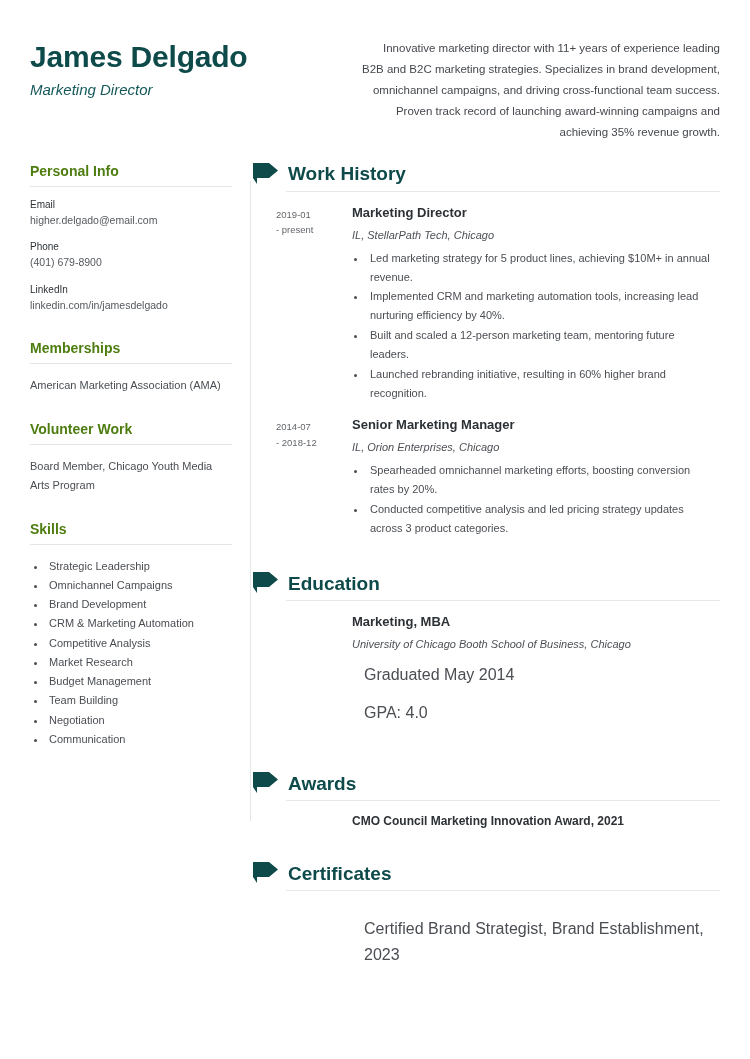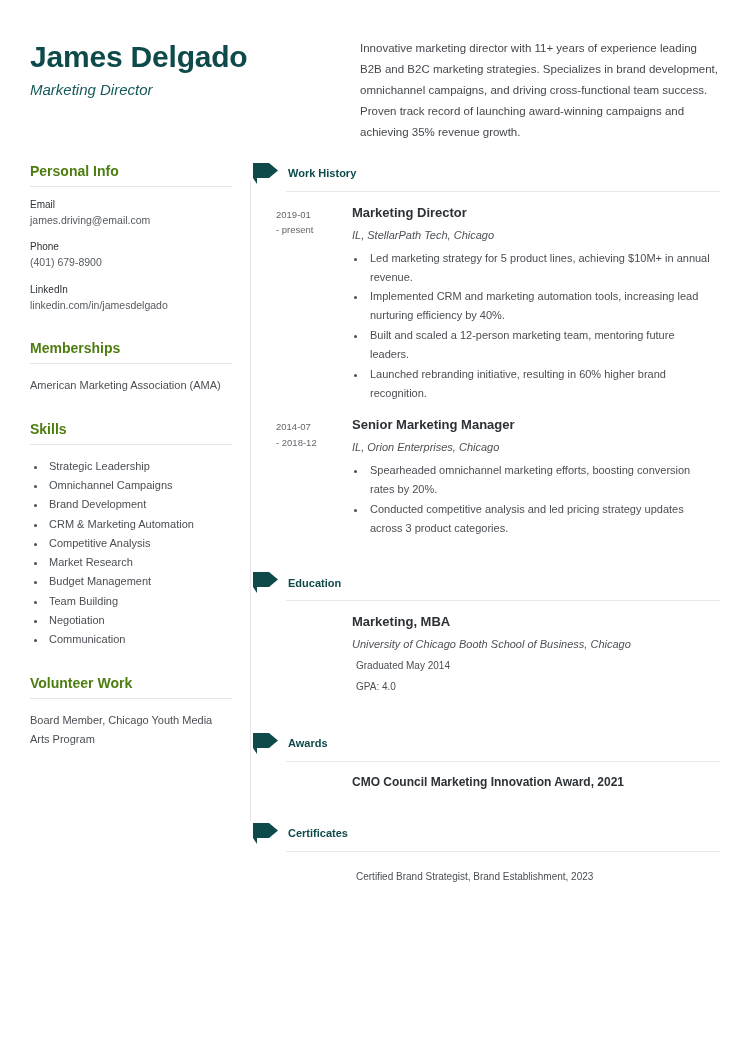--- a/index.html
+++ b/index.html
@@ -47,20 +47,21 @@
   .job-title {
     font-size: 15px;
     font-style: italic;
     color: #15585a;
     margin: 0;
   }
   .header-right {
     flex: 1;
     padding-top: 6px;
     padding-left: 10px;
+    text-align: right;
   }
   .summary {
     font-size: 11.5px;
     line-height: 1.82;
     color: #44484d;
     margin: 0;
   }
 
   
   .body {
@@ -150,21 +151,21 @@
   }
   .flag-icon {
     position: absolute;
     left: -11px;
     top: 0px;
     width: 26px;
     height: 22px;
     flex: 0 0 26px;
   }
   .sec-title {
-    font-size: 11px;
+    font-size: 19px;
     font-weight: bold;
     color: #0e4a4a;
     margin-left: 24px;
     line-height: 1;
   }
   .sec-rule {
     height: 1px;
     background: #e6e8ea;
     margin: 6px 0 0 22px;
   }
@@ -202,24 +203,24 @@
     list-style: disc;
   }
   ul.achieve li {
     font-size: 11px;
     color: #4a4e53;
     line-height: 1.72;
     margin-bottom: 1px;
     padding-left: 3px;
   }
   .entry-line {
-    font-size: 10px;
+    font-size: 16px;
     color: #4a4e53;
     line-height: 1.62;
-    margin: 4px;
+    margin: 12px;
   }
   .bold-line {
     font-size: 12px;
     font-weight: bold;
     color: #2c3136;
     margin: 0;
   }
   .gap-l { height: 30px; }
 </style>
 </head>
@@ -240,63 +241,63 @@
   <div class="body">
 
     <div class="sidebar">
 
       <div class="side-section">
         <div class="side-heading">Personal Info</div>
         <div class="side-rule"></div>
 
         <div class="contact-block">
           <div class="contact-label">Email</div>
-          <div class="contact-value">james.driving@email.com</div>
+          <div class="contact-value">higher.delgado@email.com</div>
         </div>
 
         <div class="contact-block">
           <div class="contact-label">Phone</div>
           <div class="contact-value">(401) 679-8900</div>
         </div>
 
         <div class="contact-block">
           <div class="contact-label">LinkedIn</div>
           <div class="contact-value">linkedin.com/in/jamesdelgado</div>
         </div>
       </div>
 
       <div class="side-section">
         <div class="side-heading">Memberships</div>
         <div class="side-rule"></div>
         <p class="side-text">American Marketing Association (AMA)</p>
+      </div>
+
+      <div class="side-section">
+        <div class="side-heading">Volunteer Work</div>
+        <div class="side-rule"></div>
+        <p class="side-text">Board Member, Chicago Youth Media Arts Program</p>
       </div>
 
       <div class="side-section">
         <div class="side-heading">Skills</div>
         <div class="side-rule"></div>
         <ul class="skill-list">
           <li>Strategic Leadership</li>
           <li>Omnichannel Campaigns</li>
           <li>Brand Development</li>
           <li>CRM &amp; Marketing Automation</li>
           <li>Competitive Analysis</li>
           <li>Market Research</li>
           <li>Budget Management</li>
           <li>Team Building</li>
           <li>Negotiation</li>
           <li>Communication</li>
         </ul>
       </div>
 
-      <div class="side-section">
-        <div class="side-heading">Volunteer Work</div>
-        <div class="side-rule"></div>
-        <p class="side-text">Board Member, Chicago Youth Media Arts Program</p>
-      </div>
-
     </div>
 
     <div class="main">
       <div class="main-inner">
         <div class="vrule" style="height:640px;"></div>
 
         <div class="main-section">
           <div class="sec-head-row">
             <span class="flag-icon">
               <svg width="26" height="22" viewBox="0 0 26 22" xmlns="http://www.w3.org/2000/svg">

